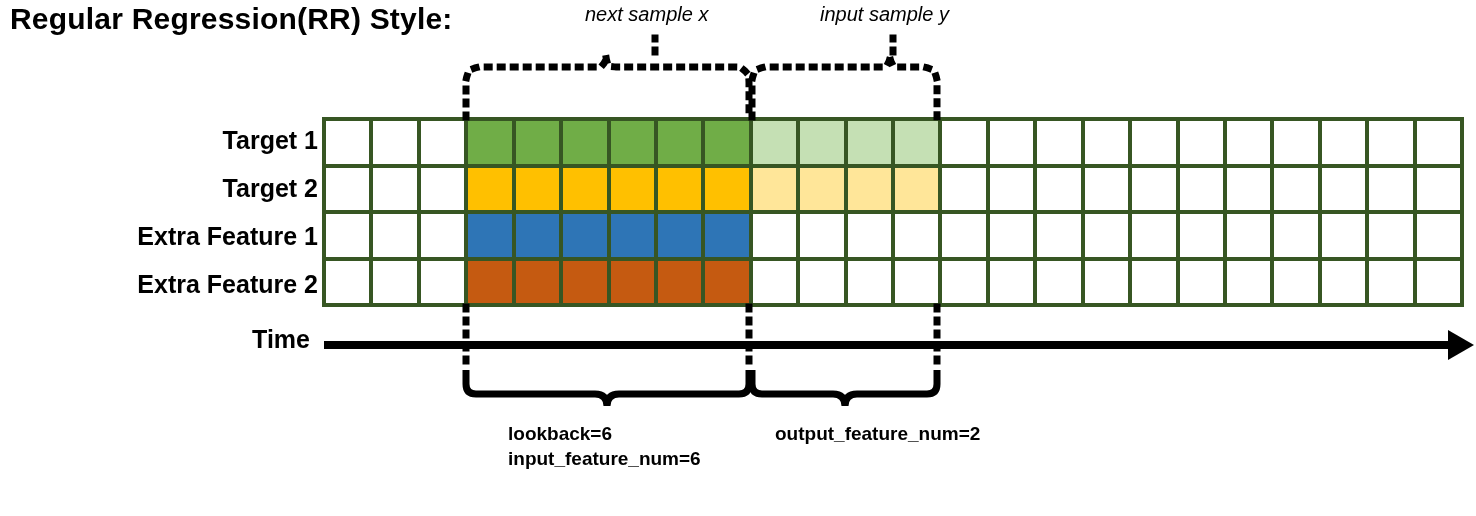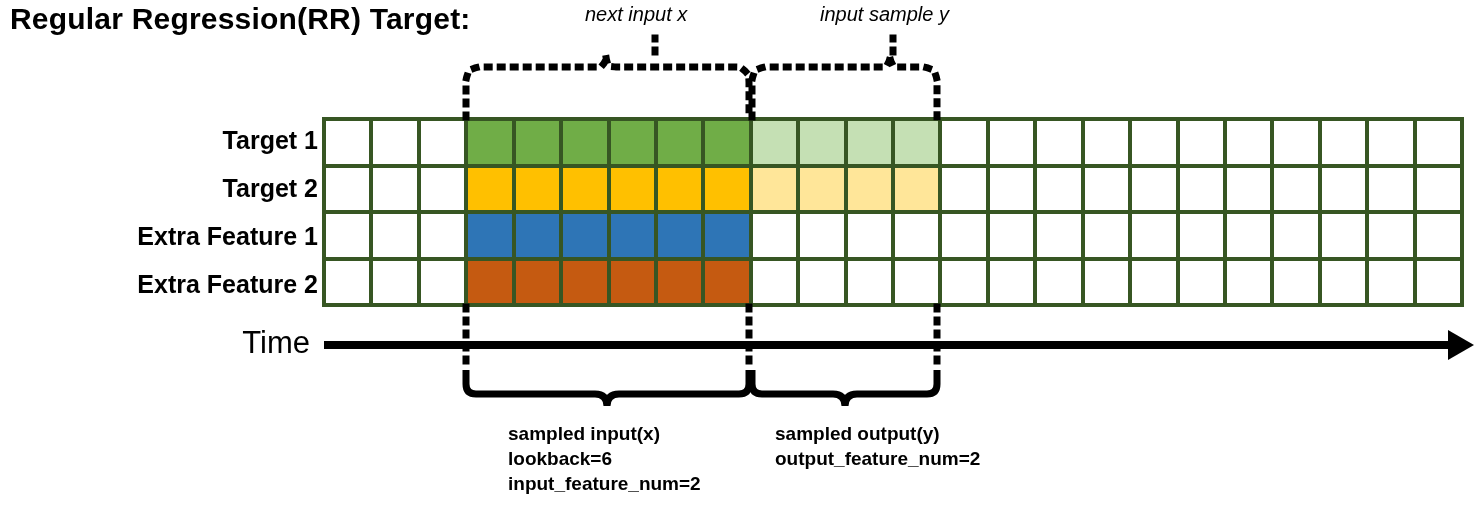--- a/index.html
+++ b/index.html
@@ -50,41 +50,41 @@
   }
   .cell{background:#ffffff;}
 
   
   #overlay{position:absolute;left:0;top:0;width:1476px;height:516px;pointer-events:none;}
 
   
   #time-label{
     position:absolute;left:210px;top:325px;
     width:100px;text-align:right;
-    font-size:31px;font-weight:400;color:#000;
+    font-size:25px;font-weight:700;color:#000;
   }
 
   
   .annot{
     position:absolute;
     font-size:19px;font-weight:600;color:#000;
     line-height:25px;white-space:nowrap;
   }
   #annot-x{left:508px;top:421px;}
   #annot-y{left:775px;top:421px;}
   .annot div{white-space:nowrap;}
 </style>
 </head>
 <body>
 
 <div id="stage">
 
-  <div id="title">Regular Regression(RR) Target:</div>
-
-  <div class="top-label" id="lbl-next-x">next input x</div>
+  <div id="title">Regular Regression(RR) Style:</div>
+
+  <div class="top-label" id="lbl-next-x">next sample x</div>
   <div class="top-label" id="lbl-next-y">input sample y</div>
 
   <div class="rowlabel" style="top:126px">Target 1</div>
   <div class="rowlabel" style="top:174px">Target 2</div>
   <div class="rowlabel" style="top:222px">Extra Feature 1</div>
   <div class="rowlabel" style="top:270px">Extra Feature 2</div>
 
   <div id="grid" style="background: rgb(55, 86, 35); grid-template-columns: repeat(24, 1fr); grid-template-rows: repeat(4, 1fr);">
       <div class="cell" style="background: rgb(255, 255, 255);"></div>
       <div class="cell" style="background: rgb(255, 255, 255);"></div>
@@ -221,23 +221,21 @@
                Q 607,394 619,394 L 739,394 Q 749,394 749,384 L 749,370"></path>
     </g>
 
     <g fill="none" stroke="#000" stroke-width="7" stroke-linecap="butt">
       <path d="M 752,370 L 752,384 Q 752,394 762,394 L 833,394 Q 845,394 845,406
                Q 845,394 857,394 L 927,394 Q 937,394 937,384 L 937,370"></path>
     </g>
   </svg>
 
   <div class="annot" id="annot-x">
-    <div>sampled input(x)</div>
     <div>lookback=6</div>
-    <div>input_feature_num=2</div>
+    <div>input_feature_num=6</div>
   </div>
 
   <div class="annot" id="annot-y">
-    <div>sampled output(y)</div>
     <div>output_feature_num=2</div>
   </div>
 
 </div>
 
 </body></html>

